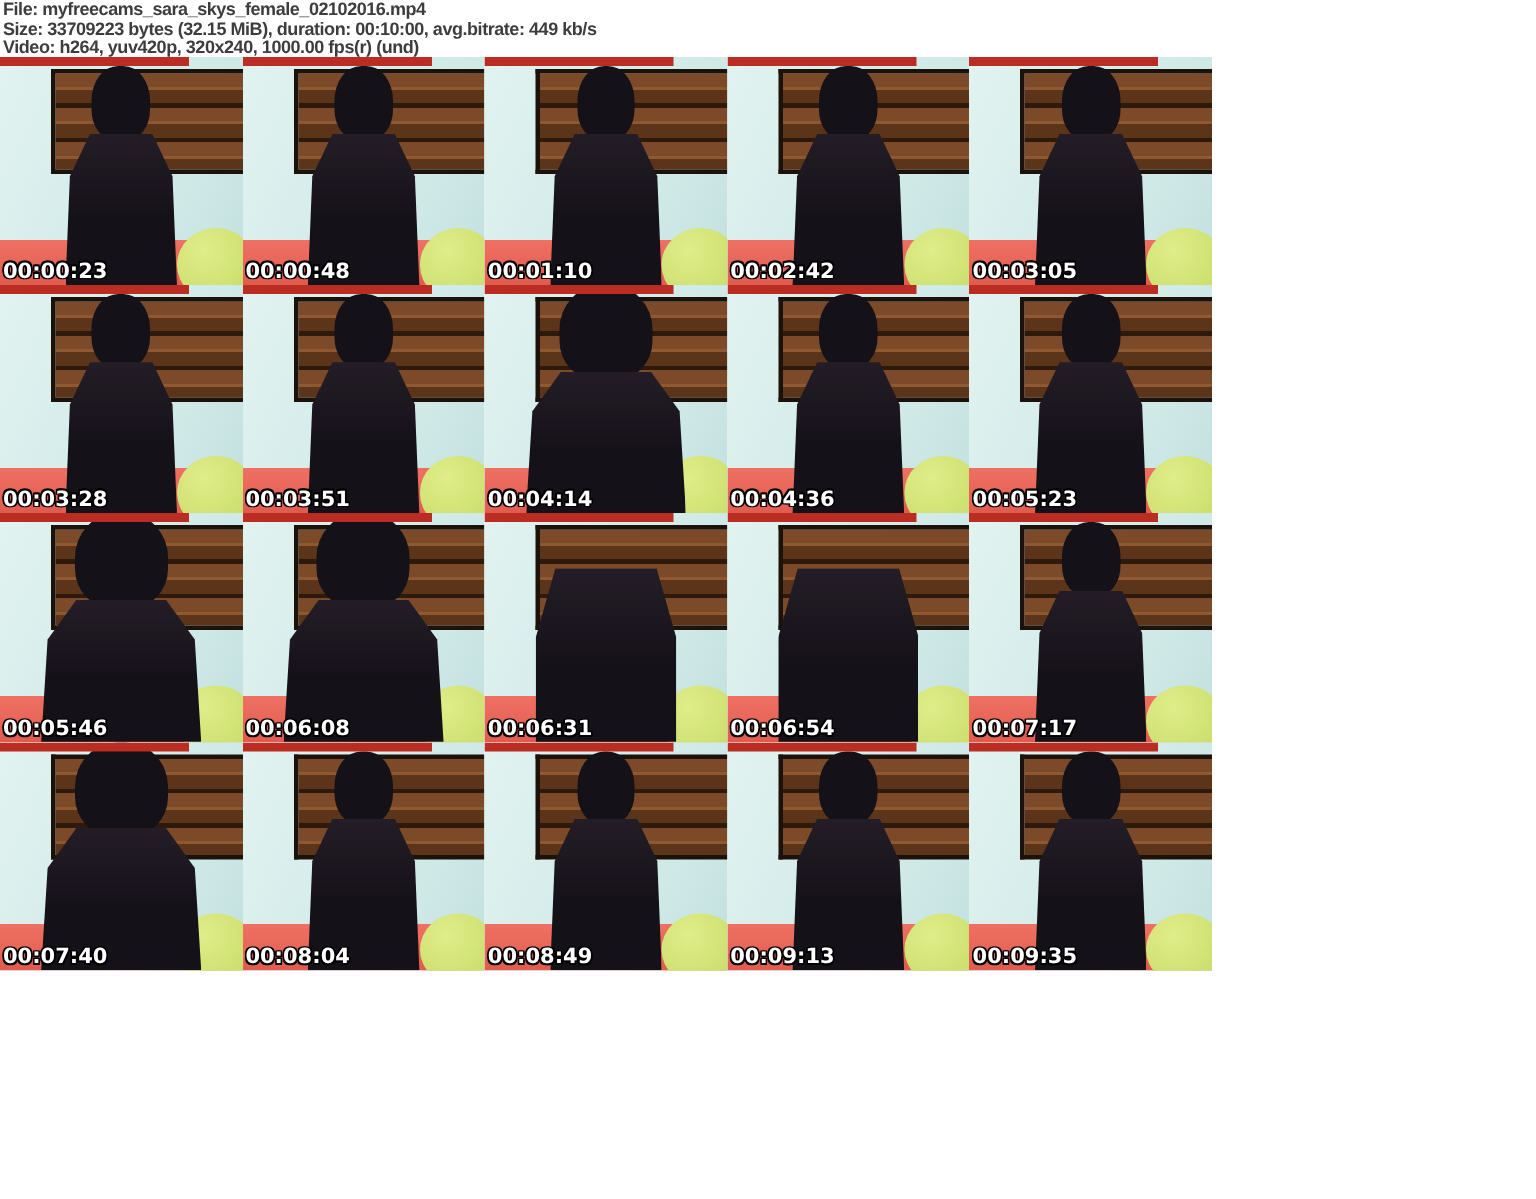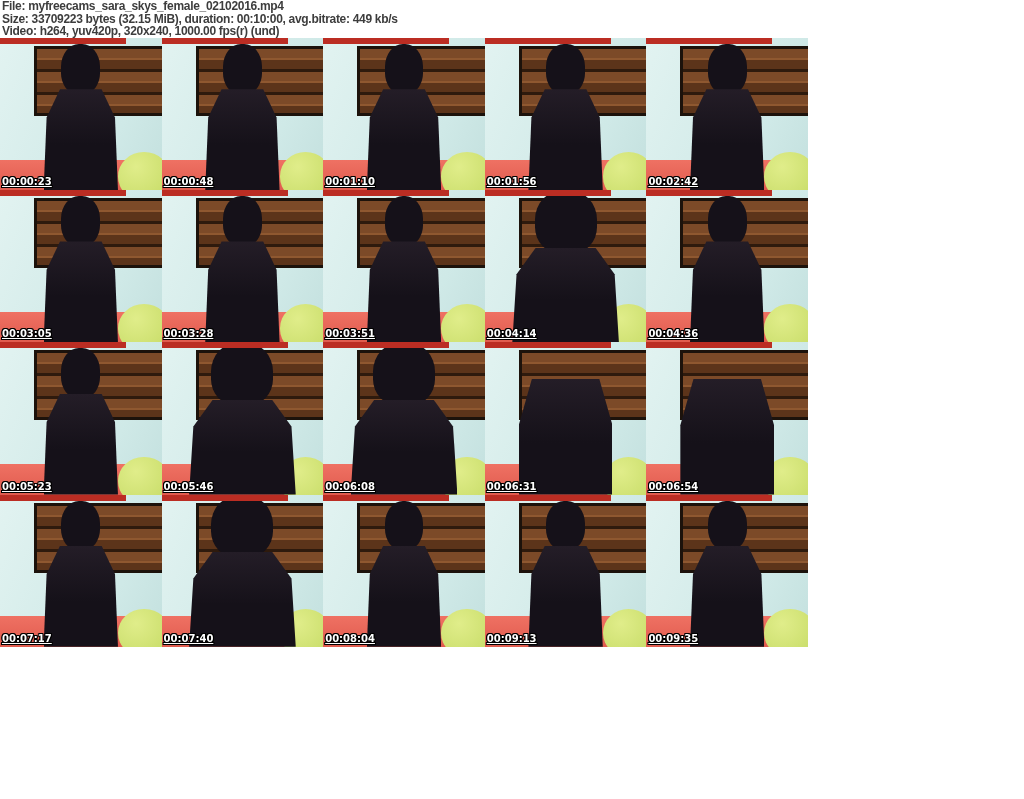--- a/index.html
+++ b/index.html
@@ -92,26 +92,25 @@
   .v-bed .cabinet{left:24%;right:8%;top:4%;height:40%;}
   .v-bed .darkblob{
     position:absolute;left:-6%;bottom:18%;width:18%;height:48%;
     background:var(--figure);border-radius:0 40% 30% 0;
   }
   .darkblob{display:none;}
   .v-bed .darkblob{display:block;}
   
   .ts{
     position:absolute;left:2px;bottom:0;margin:0;
-    font-family:"DejaVu Sans", sans-serif;font-weight:bold;font-size:10px;line-height:17px;
+    font-family:"DejaVu Sans", sans-serif;font-weight:bold;font-size:14px;line-height:17px;
     color:#ffffff;letter-spacing:0;
     text-shadow:
       -1px -1px 0 #000, 1px -1px 0 #000, -1px 1px 0 #000, 1px 1px 0 #000,
       -1px 0 0 #000, 1px 0 0 #000, 0 -1px 0 #000, 0 1px 0 #000;
-    text-decoration: underline;
   }
 </style>
 </head>
 <body>
 
 <div class="sheet">
 
   <header class="meta-header">
     <div class="meta-line">
       <span class="lbl">File:</span><span>myfreecams_sara_skys_female_02102016.mp4</span>
@@ -158,32 +157,20 @@
 
     <div class="figure">
       <div class="head"></div>
       <div class="torso"></div>
     </div>
     <div class="banner"></div>
     <figcaption class="ts">00:01:10</figcaption>
   </figure>
 
 
-  <figure class="thumb v-medium">
-    <div class="cabinet"></div>
-    <div class="bed"></div>
-    <div class="pillow"></div>
-
-    <div class="figure">
-      <div class="head"></div>
-      <div class="torso"></div>
-    </div>
-    <div class="banner"></div>
-    <figcaption class="ts">00:01:56</figcaption>
-  </figure>
 
 
   <figure class="thumb v-medium">
     <div class="cabinet"></div>
     <div class="bed"></div>
     <div class="pillow"></div>
 
     <div class="figure">
       <div class="head"></div>
       <div class="torso"></div>
@@ -356,20 +343,32 @@
 
     <div class="figure">
       <div class="head"></div>
       <div class="torso"></div>
     </div>
     <div class="banner"></div>
     <figcaption class="ts">00:08:04</figcaption>
   </figure>
 
 
+  <figure class="thumb v-medium">
+    <div class="cabinet"></div>
+    <div class="bed"></div>
+    <div class="pillow"></div>
+
+    <div class="figure">
+      <div class="head"></div>
+      <div class="torso"></div>
+    </div>
+    <div class="banner"></div>
+    <figcaption class="ts">00:08:49</figcaption>
+  </figure>
 
   <figure class="thumb v-medium">
     <div class="cabinet"></div>
     <div class="bed"></div>
     <div class="pillow"></div>
 
     <div class="figure">
       <div class="head"></div>
       <div class="torso"></div>
     </div>

